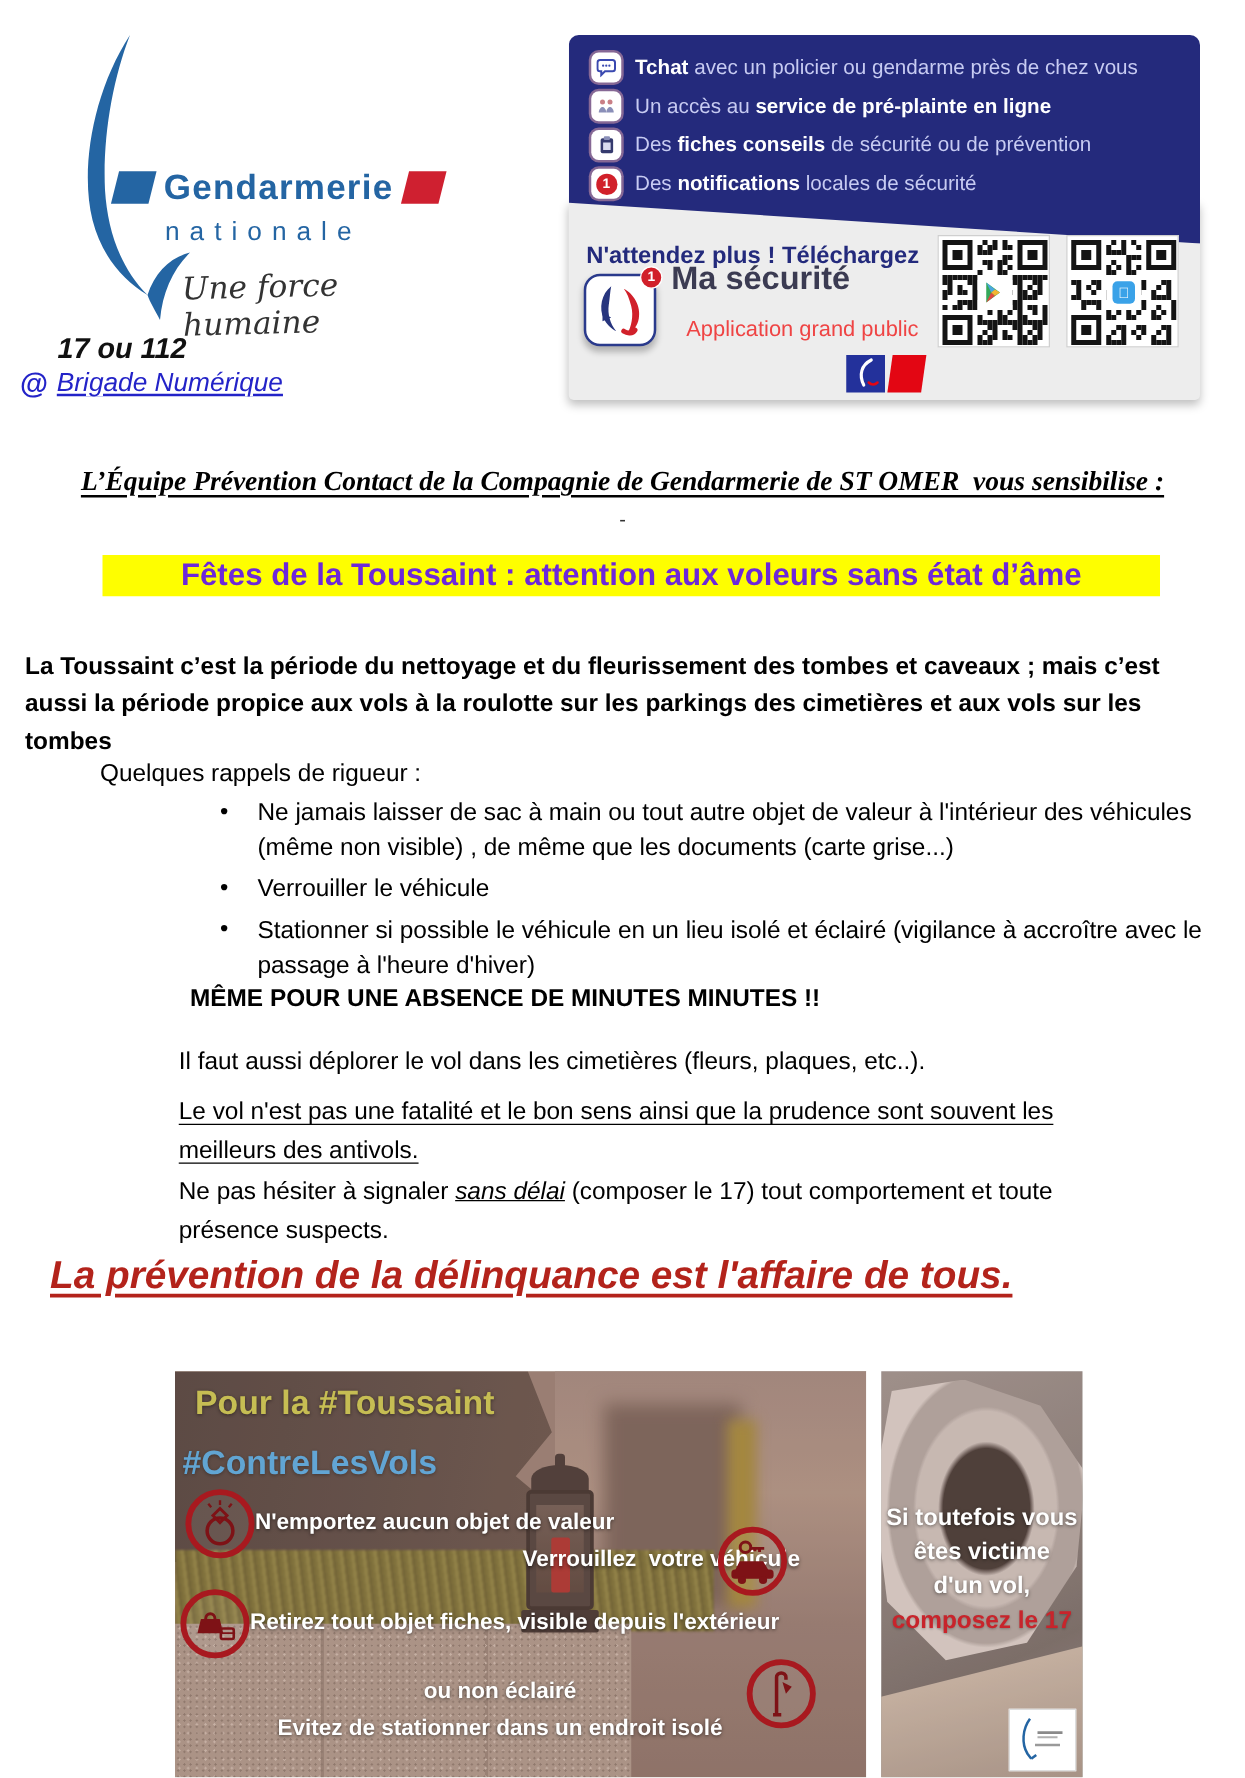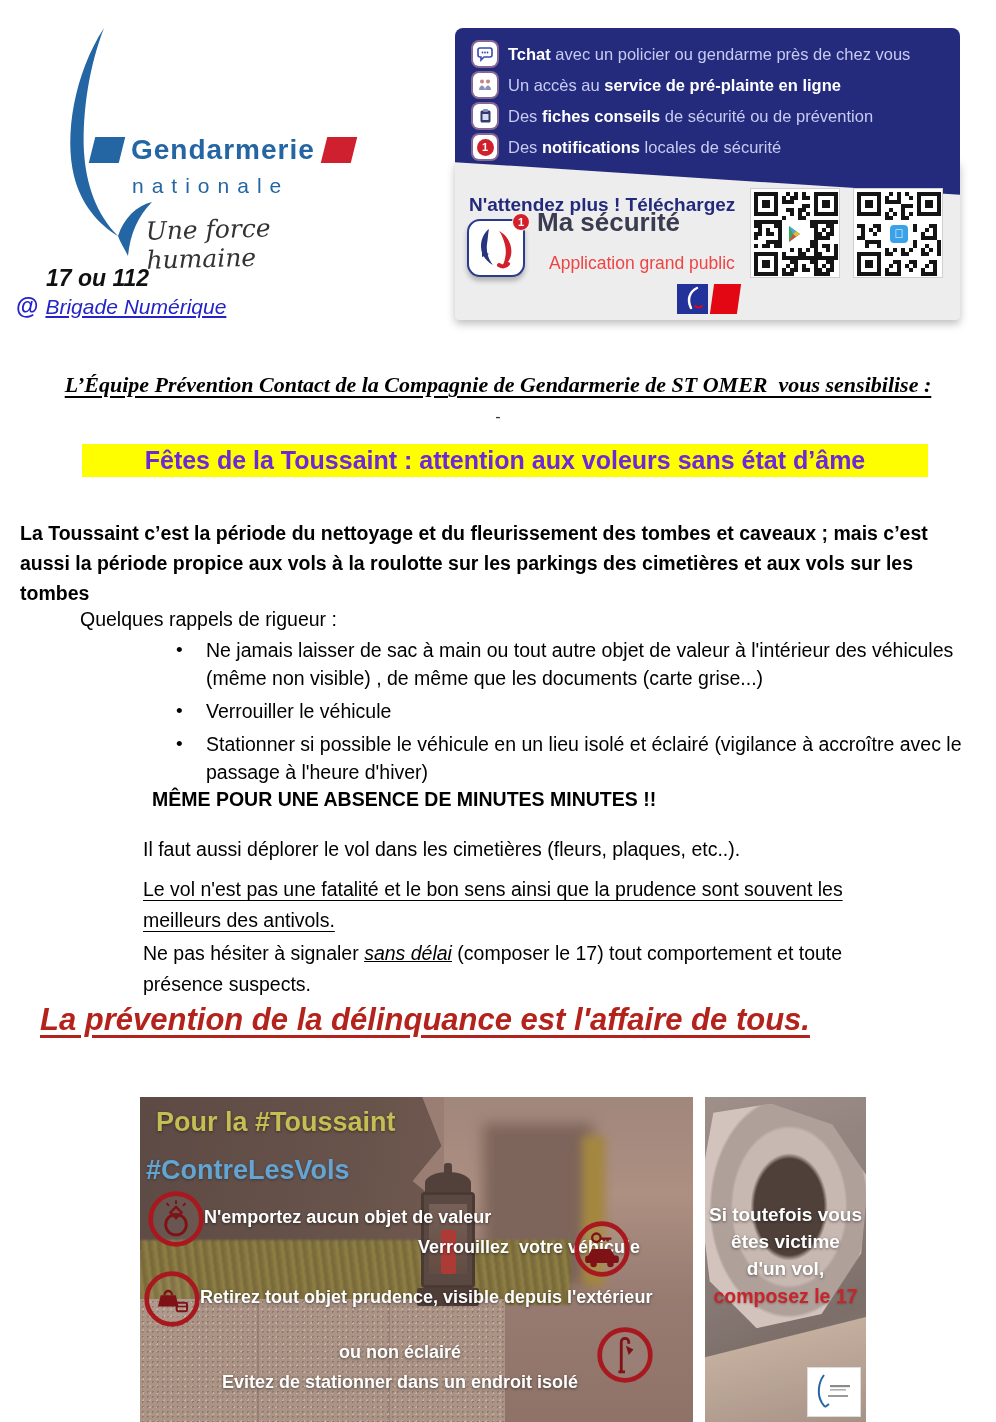--- a/index.html
+++ b/index.html
@@ -555,21 +555,21 @@
           <circle cx="41" cy="48" r="3.5" fill="#7e1216"></circle>
       </svg>
 
       <svg class="picon" style="left:2px; top:172px;" viewBox="0 0 64 64">
         <circle cx="32" cy="32" r="27" fill="rgba(255,255,255,0.06)" stroke="#a8191f" stroke-width="5"></circle>
         <path d="M20 28 h16 l3 12 h-22 z" fill="#7e1216"></path>
         <path d="M24 28 c0-6 8-6 8 0" fill="none" stroke="#7e1216" stroke-width="2.5"></path>
         <rect x="37" y="36" width="11" height="9" rx="1.5" fill="none" stroke="#7e1216" stroke-width="2.2"></rect>
         <path d="M37 40 h11" stroke="#7e1216" stroke-width="1.6"></path>
       </svg>
-      <div class="ptip" style="left:60px; top:190px;">Retirez tout objet prudence, visible depuis l'extérieur</div>
+      <div class="ptip" style="left:60px; top:190px;">Retirez tout objet fiches, visible depuis l'extérieur</div>
 
       <div class="tip3wrap">
         <div class="ptipc">ou non éclairé</div>
         <div class="ptipc">Evitez de stationner dans un endroit isolé</div>
       </div>
       <svg class="picon" style="left:455px; top:228px;" viewBox="0 0 64 64">
         <circle cx="32" cy="32" r="27" fill="rgba(255,255,255,0.06)" stroke="#a8191f" stroke-width="5"></circle>
         <path d="M28 50 V18 c0-5 8-5 8 0 v2" fill="none" stroke="#7e1216" stroke-width="3"></path>
         <path d="M33 22 l8 4 l-5 6 z" fill="#7e1216"></path>
         <path d="M25 50 h7" stroke="#7e1216" stroke-width="3"></path>

